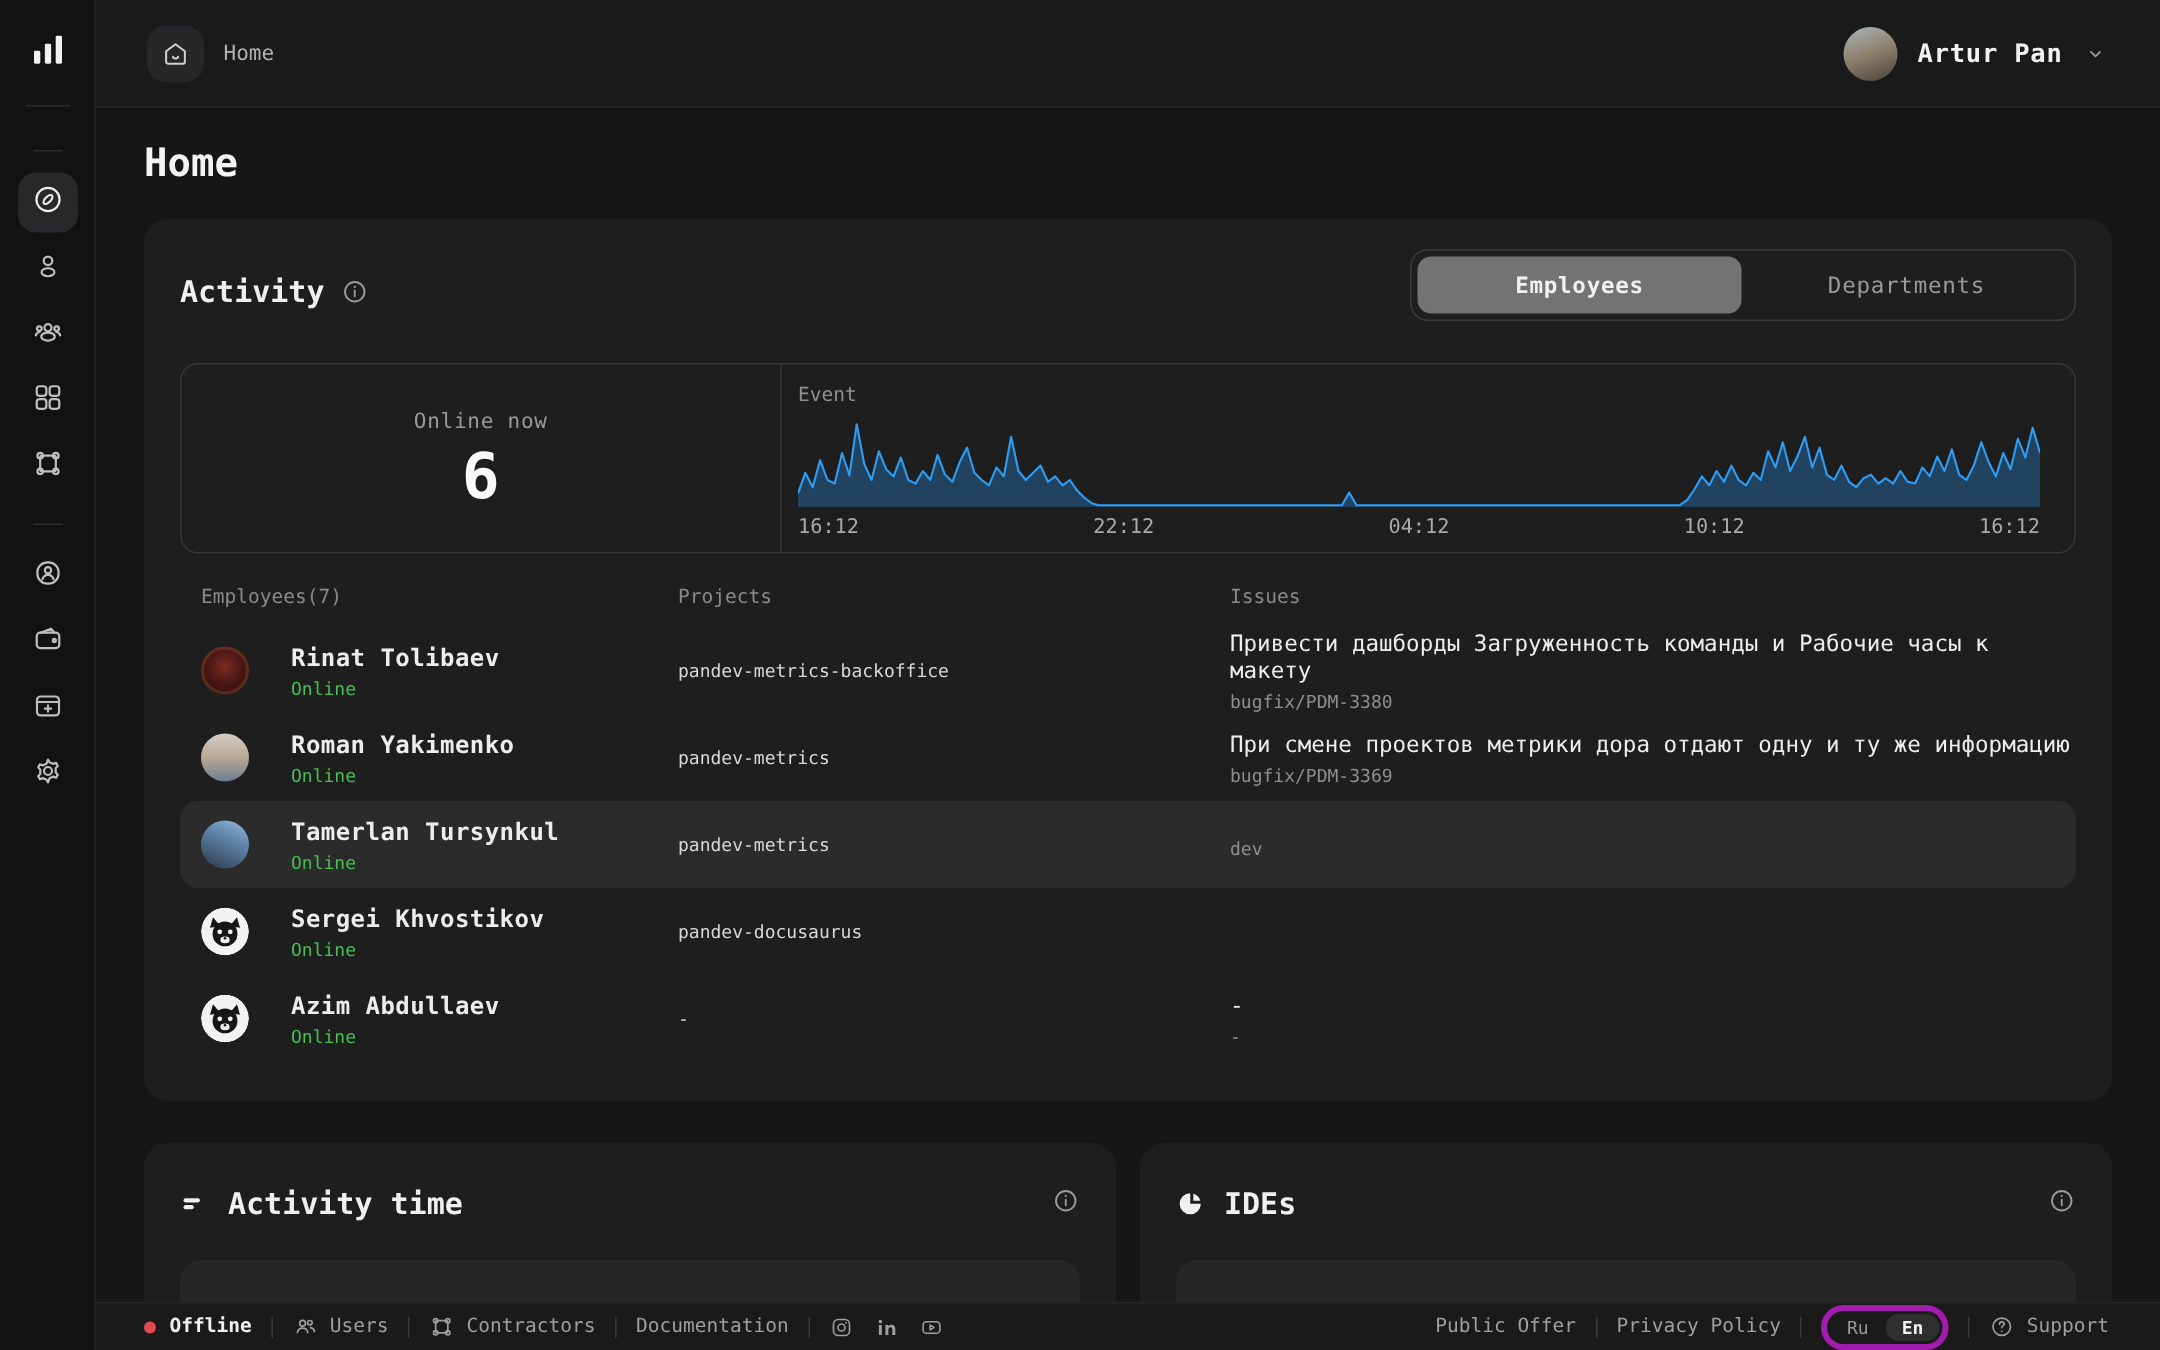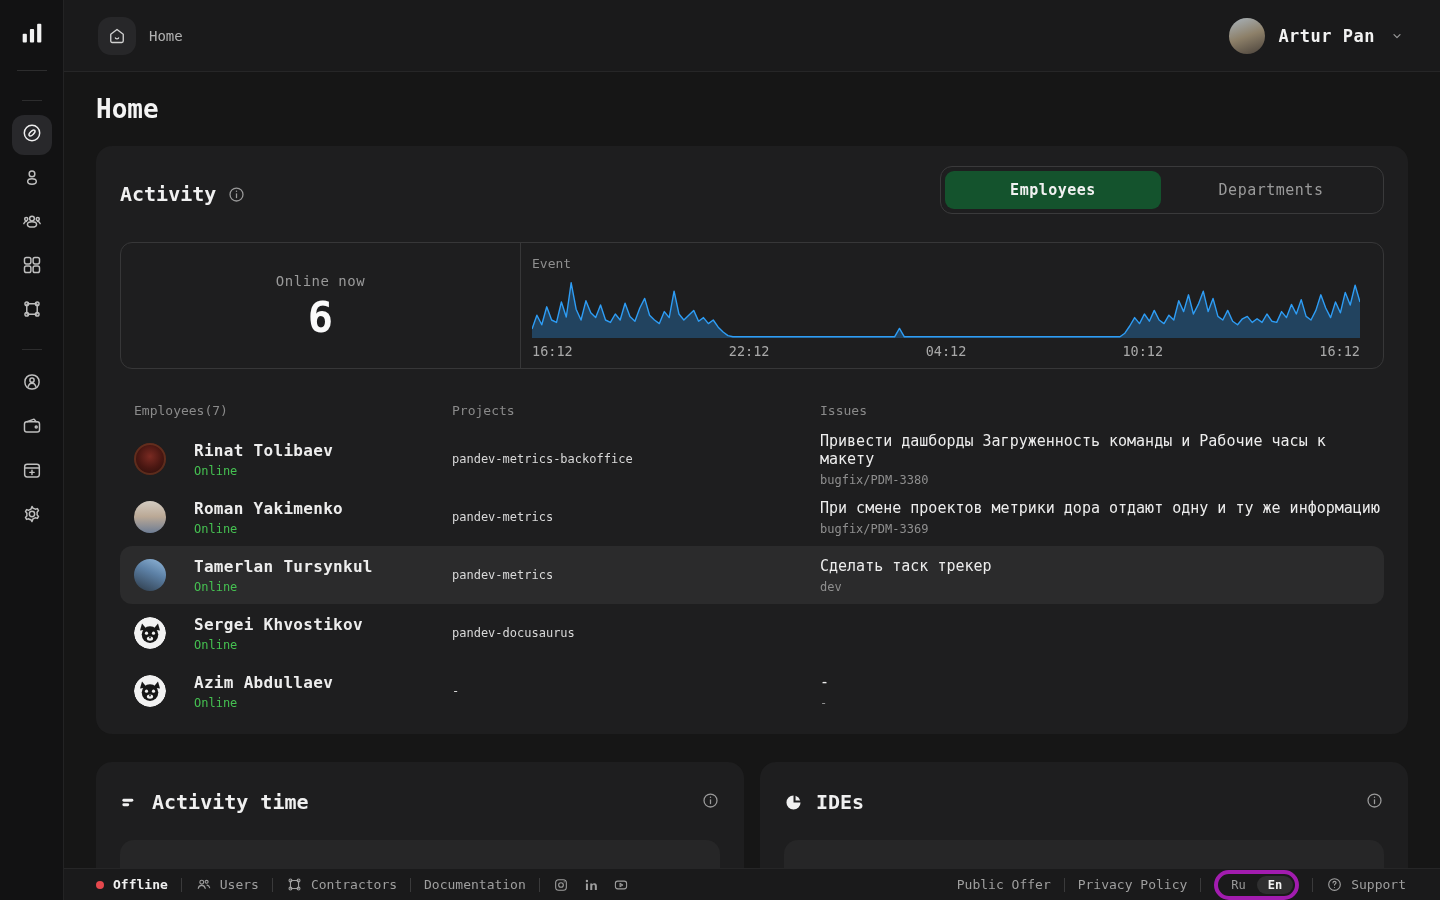--- a/index.html
+++ b/index.html
@@ -60,36 +60,36 @@
   .card-title { font-size:20px; font-weight:bold; color:#f0f0f0; }
   .info-ic { width:19px; height:19px; color:#9a9a9a; margin-left:11px; cursor:pointer; }
   .tabs {
     position:absolute; right:24px; top:20px; width:444px; height:48px;
     border:1px solid #3a3a3b; border-radius:12px; display:flex; padding:4px; gap:2px;
   }
   .tab {
     flex:1; display:grid; place-items:center; font-size:15px; color:#9b9b9b;
     border-radius:9px; cursor:pointer; letter-spacing:.5px;
   }
-  .tab.active { background:#14532d; color:#f1f1f1; font-weight:bold; }
+  .tab.active { background:#737373; color:#f1f1f1; font-weight:bold; }
 
   .stats { margin-top:24px; border:1px solid #373738; border-radius:12px; height:127px; display:flex; }
   .stats-left {
     width:400px; border-right:1px solid #373738;
     display:flex; flex-direction:column; align-items:center; justify-content:center; gap:8px;
   }
   .stat-label { font-size:14px; color:#9a9a9a; letter-spacing:.5px; }
   .stat-value { font-size:42px; font-weight:bold; line-height:1; color:#fafafa; }
   .stats-right { flex:1; padding:13px 23px 9px 11px; display:flex; flex-direction:column; }
   .event-label { font-size:13px; color:#8f8f8f; }
   .chart-wrap { flex:1; margin-top:7px; position:relative; }
   .chart-wrap svg { position:absolute; inset:0; width:100%; height:100%; display:block; }
   .time-labels { display:flex; justify-content:space-between; margin-top:5px; font-size:13.5px; color:#a9a9a9; }
 
-  .table { margin-top:32px; }
+  .table { margin-top:20px; }
   .thead, .row { display:grid; grid-template-columns:318px 368px 1fr; align-items:center; padding-left:14px; }
   .thead { font-size:13px; color:#8a8a8a; height:18px; margin-bottom:11px; }
   .row { height:58px; border-radius:12px; cursor:pointer; }
   .row.highlight { background:#2b2b2c; }
   .emp-cell { display:flex; align-items:center; gap:28px; }
   .row .avatar { width:32px; height:32px; }
   .av-exile { background:radial-gradient(circle at 50% 42%,#7a2a22 0%,#4a1712 48%,#200d0a 100%); box-shadow:inset 0 0 0 2px rgba(122,66,40,.55); }
   .av-photo-roman { background:linear-gradient(180deg,#d3ccc2 0%,#bba996 48%,#6e7d94 100%); }
   .av-photo-tamerlan { background:linear-gradient(205deg,#93b9dc 0%,#5d81a6 42%,#2c3947 100%); }
   .emp-name { font-size:16px; font-weight:bold; color:#ededed; letter-spacing:.3px; }
@@ -313,21 +313,20 @@
             <div class="row highlight">
               <div class="emp-cell">
                 <span class="avatar av-photo-tamerlan"></span>
                 <div>
                   <div class="emp-name">Tamerlan Tursynkul</div>
                   <div class="emp-status">Online</div>
                 </div>
               </div>
               <div class="proj">pandev-metrics</div>
               <div>
-                <div class="issue-title">Сделать таск трекер</div>
                 <div class="issue-branch">dev</div>
               </div>
             </div>
             <div class="row">
               <div class="emp-cell">
                 <span class="avatar" style="overflow: hidden;">
                   <svg class="raccoon-svg" viewBox="0 0 32 32">
                     <circle cx="16" cy="16" r="16" fill="#f2f2f2"></circle>
                     <polygon points="8,6.5 13,12.5 6,13.5" fill="#161616"></polygon>
                     <polygon points="24,6.5 26,13.5 19,12.5" fill="#161616"></polygon>

